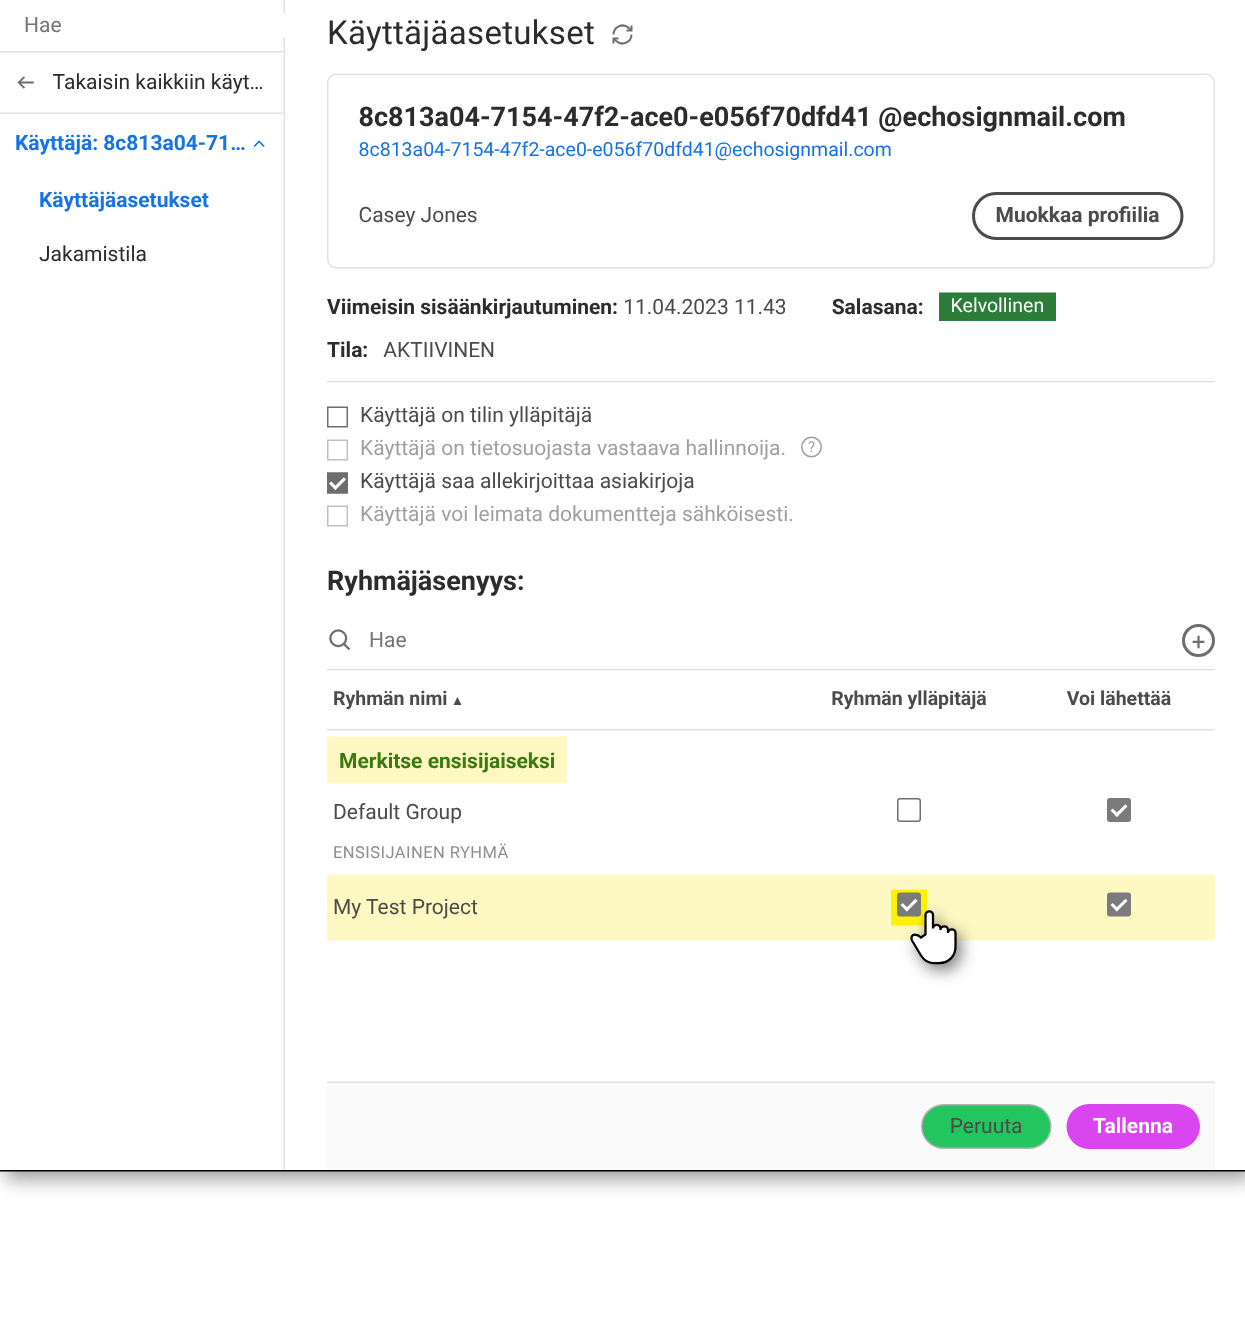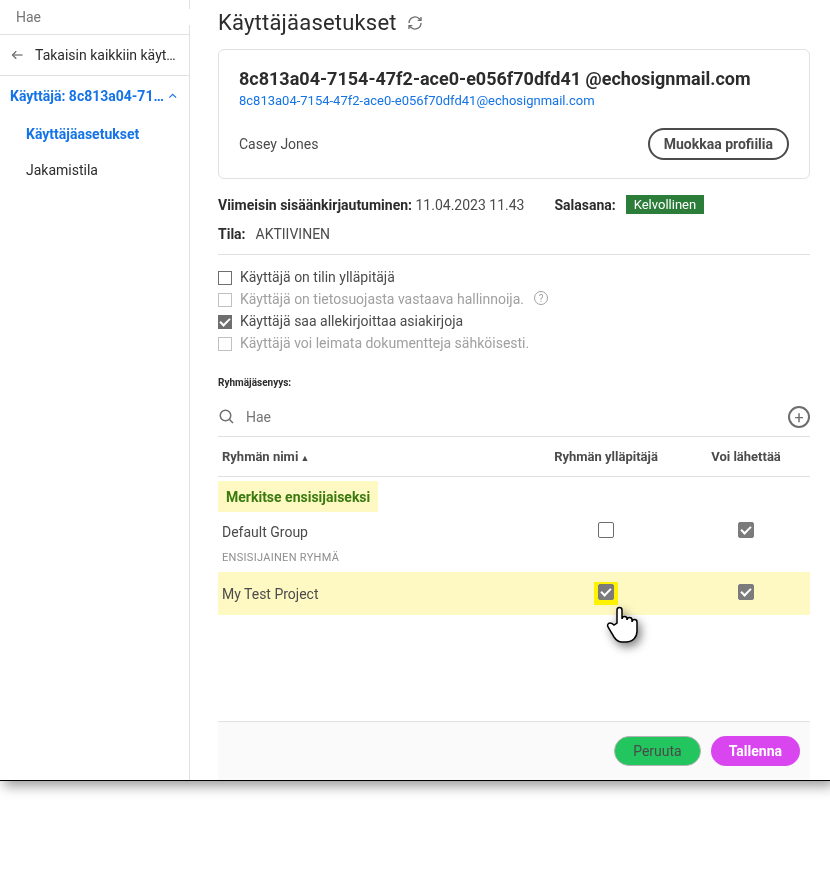--- a/index.html
+++ b/index.html
@@ -36,21 +36,21 @@
     .checks { display: grid; grid-template-columns: 1fr; gap: 6px 20px; font-size: 14px; color: #4b4b4b; }
     .check-row { display: flex; align-items: flex-start; gap: 8px; }
     .check-row.disabled { color: #a0a0a0; }
     .cbox { width: 14px; height: 14px; border: 1px solid #6e6e6e; display: inline-block; flex: 0 0 14px; margin-top: 2px; position: relative; }
     .cbox.checked { background: #6e6e6e; }
     .cbox.checked::after { content: ""; position: absolute; left: 3px; top: 0px; width: 4px; height: 8px; border: solid #fff; border-width: 0 2px 2px 0; transform: rotate(45deg); }
     .cbox.disabled { border-color: #c0c0c0; }
     .info-icon { width: 14px; height: 14px; border: 1px solid #a0a0a0; border-radius: 50%; display: inline-flex; align-items: center; justify-content: center; font-size: 10px; color: #a0a0a0; margin-left: 2px; }
 
     .group-section { margin-top: 26px; }
-    .group-title { font-size: 10px; font-weight: 700; color: #2c2c2c; margin-bottom: 10px; }
+    .group-title { font-size: 18px; font-weight: 700; color: #2c2c2c; margin-bottom: 10px; }
     .group-search { display: flex; align-items: center; gap: 10px; border-bottom: 1px solid #e1e1e1; padding: 8px 0; }
     .group-search input { border: none; outline: none; font-size: 14px; flex: 1; color: #6e6e6e; }
     .plus-circle { width: 22px; height: 22px; border: 2px solid #6e6e6e; border-radius: 50%; display: flex; align-items: center; justify-content: center; color: #6e6e6e; font-size: 16px; cursor: pointer; }
 
     .tbl-head { display: flex; font-size: 13px; font-weight: 700; color: #4b4b4b; padding: 12px 4px; border-bottom: 1px solid #e1e1e1; }
     .col-name { flex: 1; }
     .col-admin { width: 160px; text-align: center; }
     .col-send { width: 120px; text-align: center; }
     .sort-asc::after { content: " ▲"; font-size: 9px; }
 

